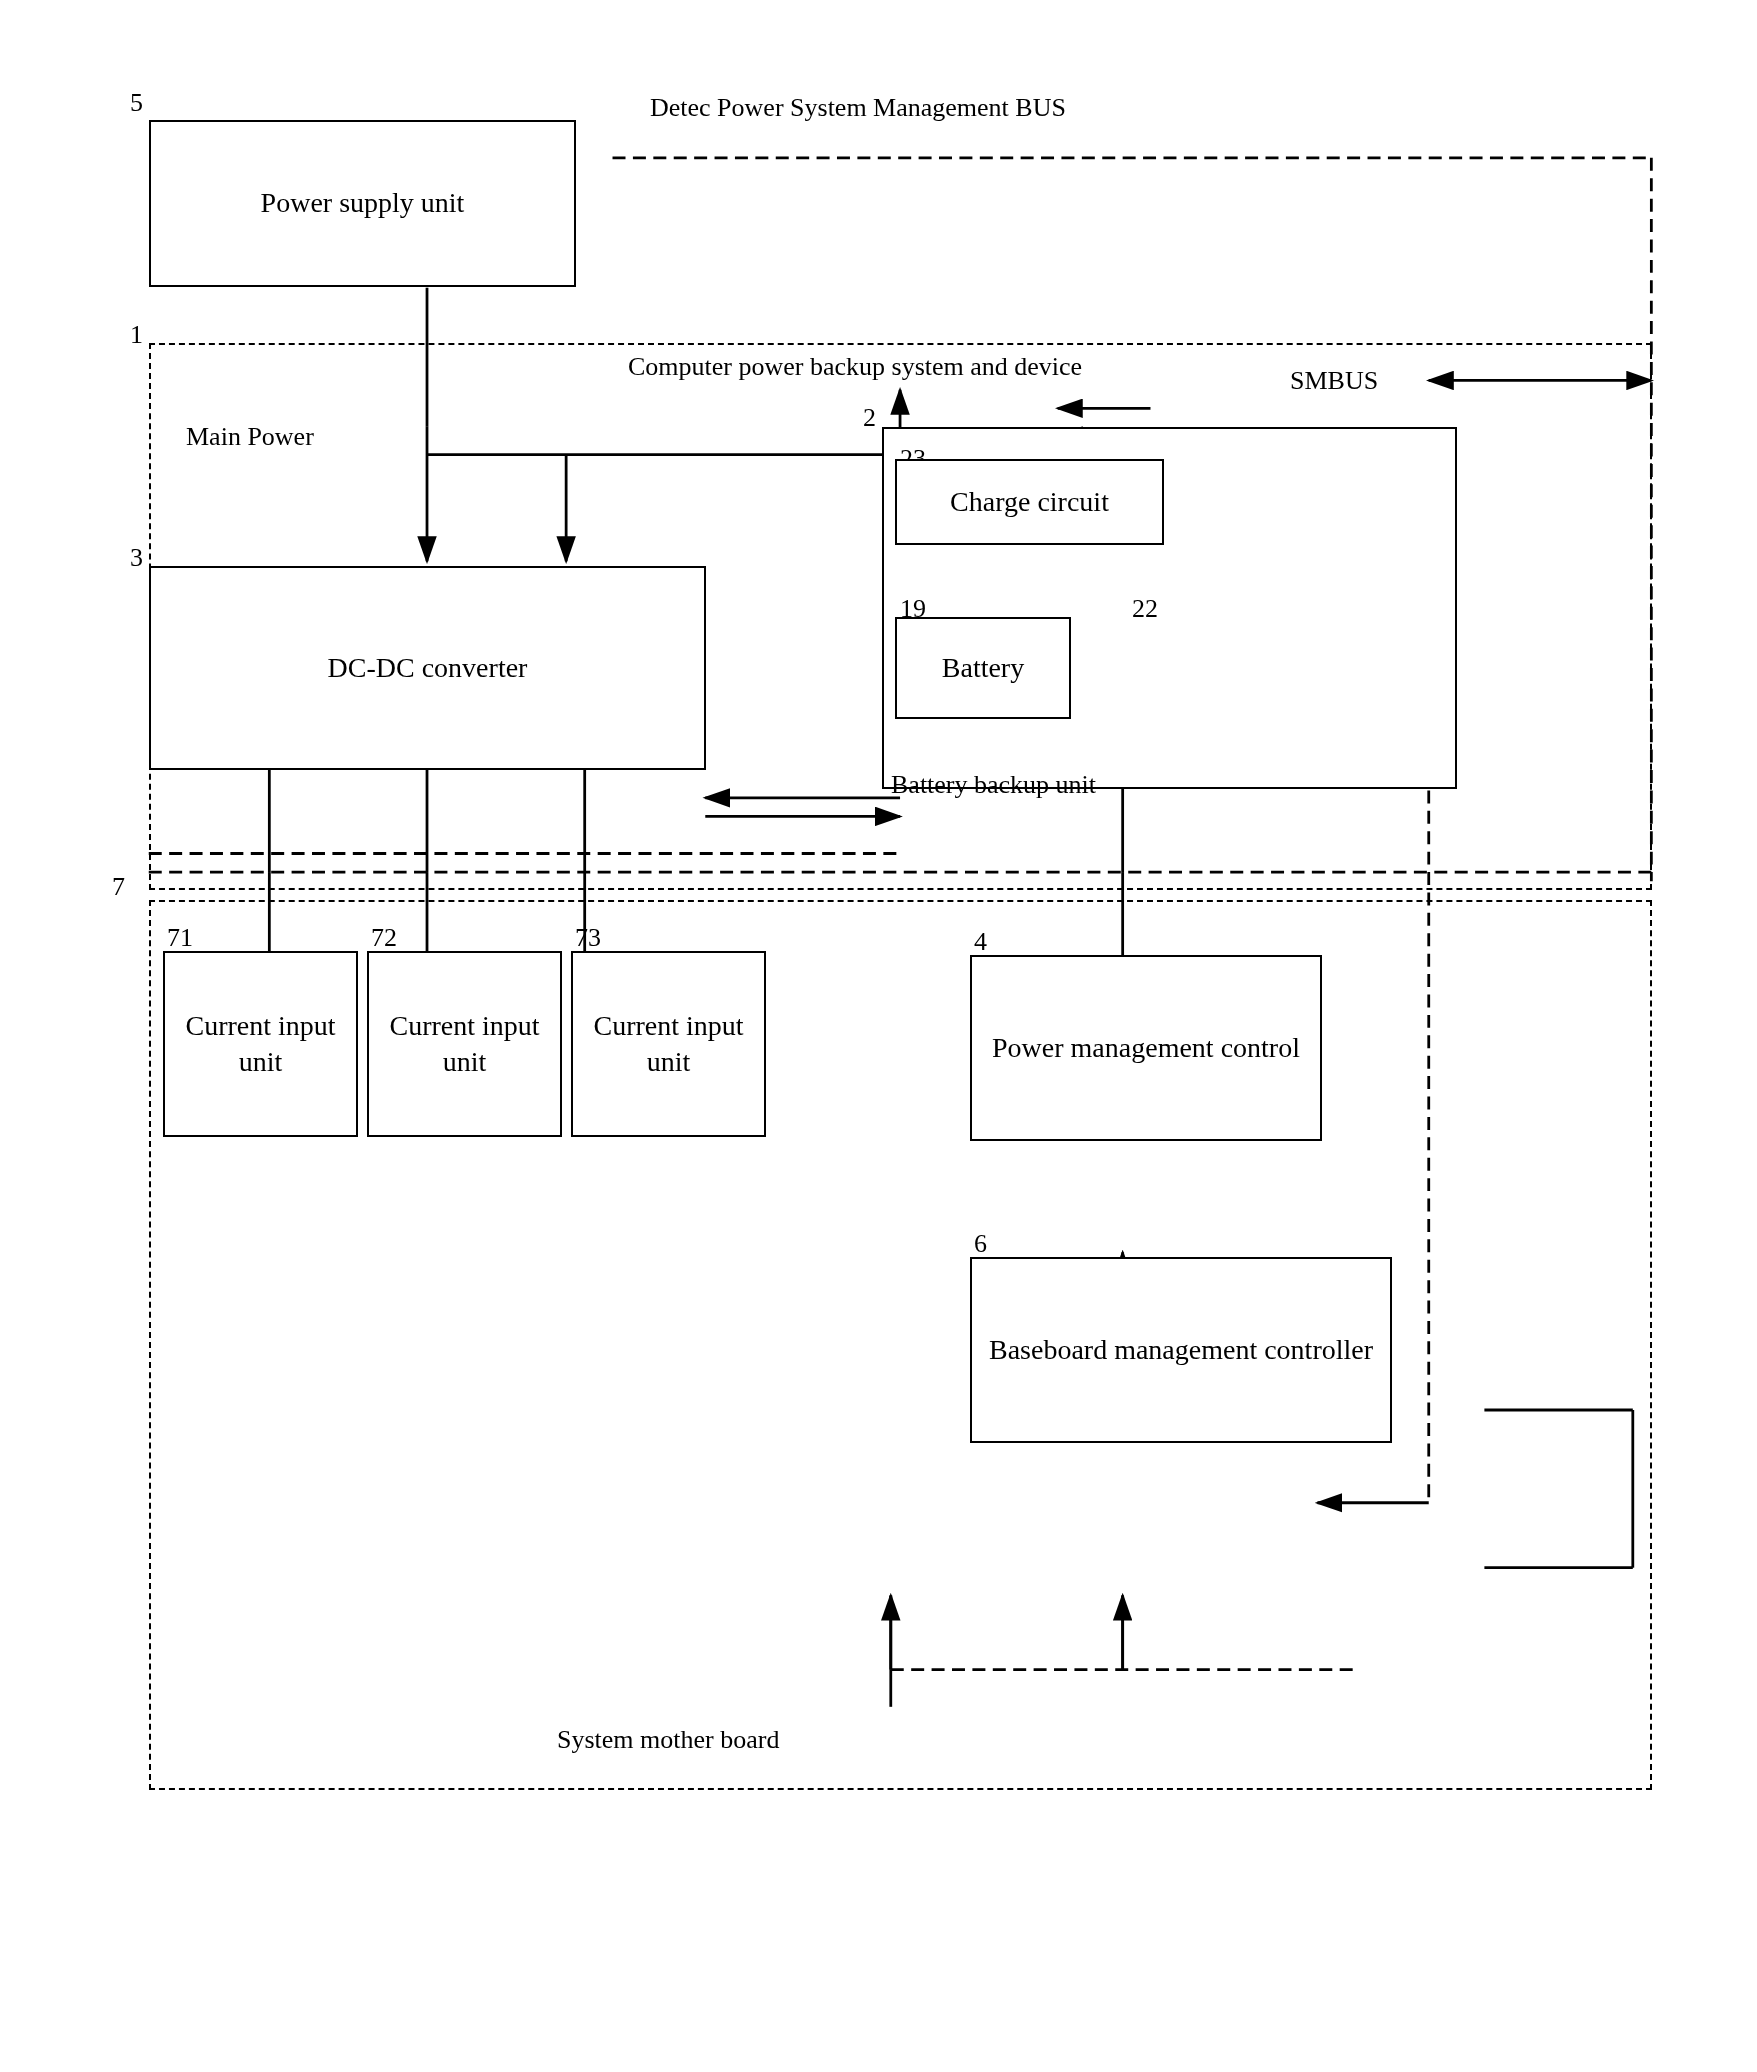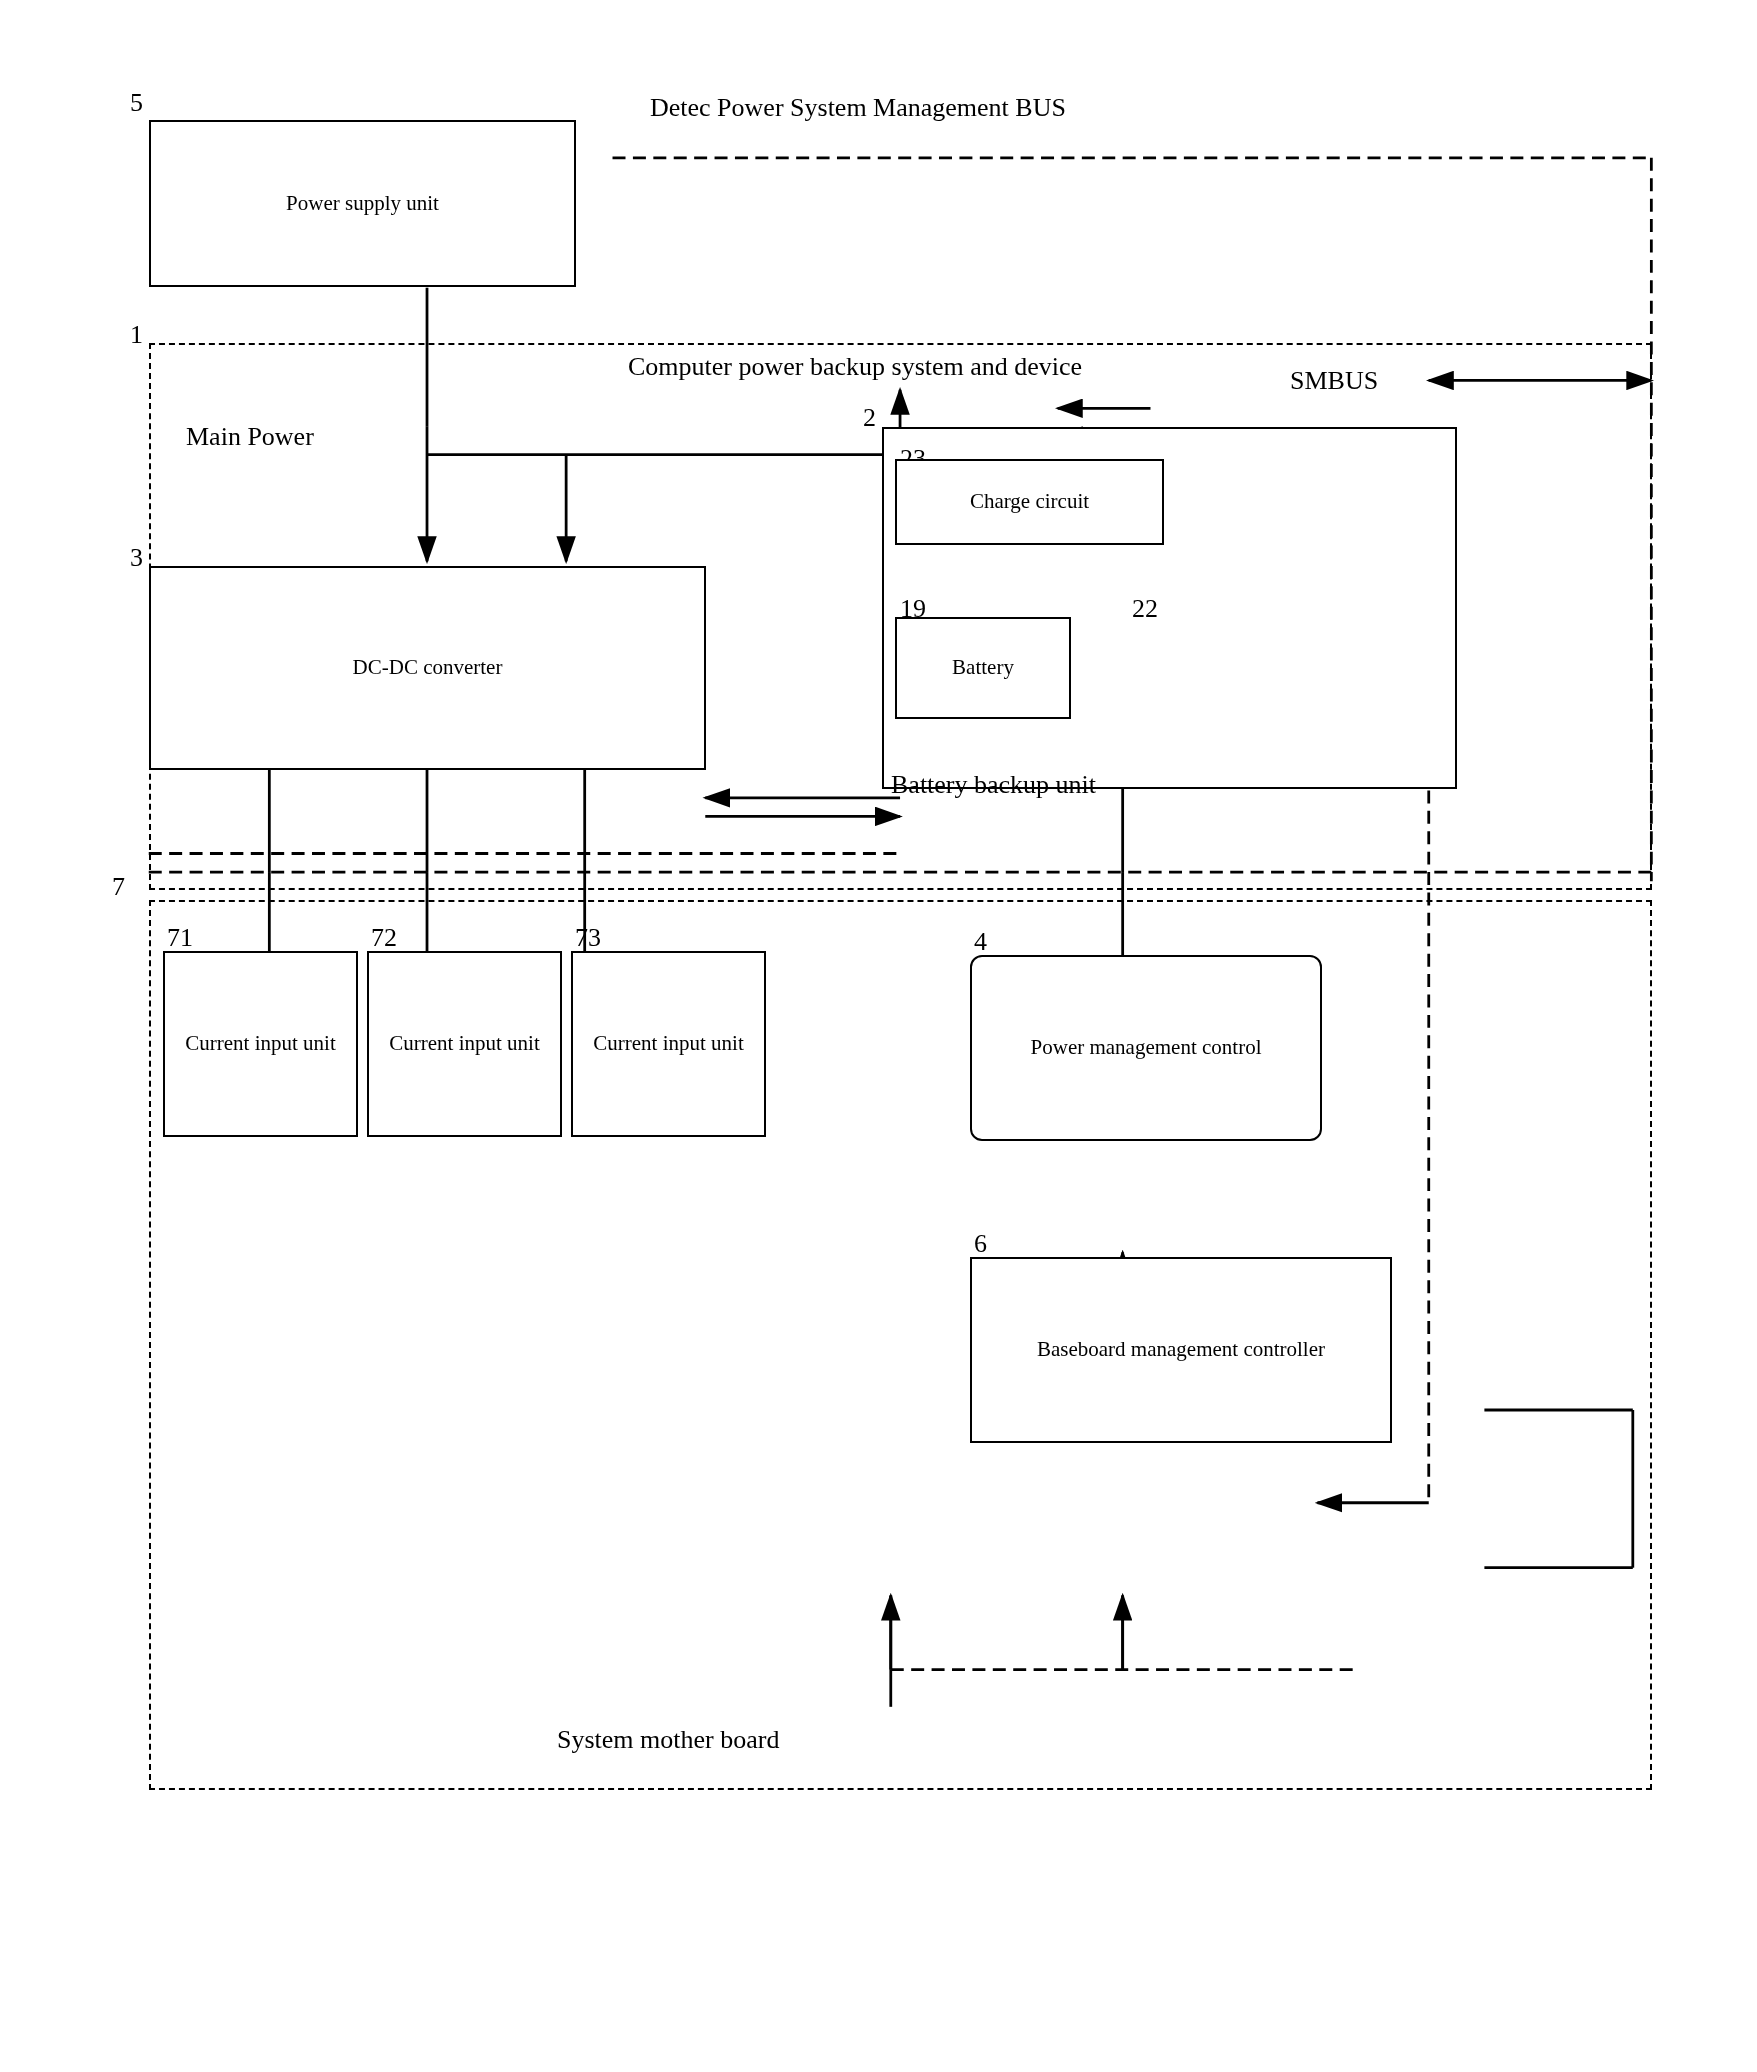--- a/index.html
+++ b/index.html
@@ -24,21 +24,21 @@
       white-space: nowrap;
     }
     .box {
       position: absolute;
       border: 2.8px solid #000;
       background: #fff;
       display: flex;
       align-items: center;
       justify-content: center;
       text-align: center;
-      font-size: 21px;
+      font-size: 28px;
       line-height: 1.3;
     }
     .dashed-border {
       border: 2.8px dashed #000;
       position: absolute;
       background: transparent;
     }
     svg.arrows {
       position: absolute;
       top: 0; left: 0;
@@ -195,21 +195,21 @@
 
   <div class="label" style="left:519px; top:886px;">73</div>
 
   <div class="box" style="left:515px; top:914px; width:195px; height:186px;">
     <span>Current
 input unit</span>
   </div>
 
   <div class="label" style="left:918px; top:890px;">4</div>
 
-  <div class="box" style="left:914px; top:918px; width:352px; height:186px;border-radius:12px;">
+  <div class="box" style="left:914px; top:918px; width:352px; height:186px;">
     <span>Power management control</span>
   </div>
 
   <div class="label" style="left:918px; top:1192px;">6</div>
 
   <div class="box" style="left:914px; top:1220px; width:422px; height:186px;">
     <span>Baseboard management controller</span>
   </div>
 
 </div>

